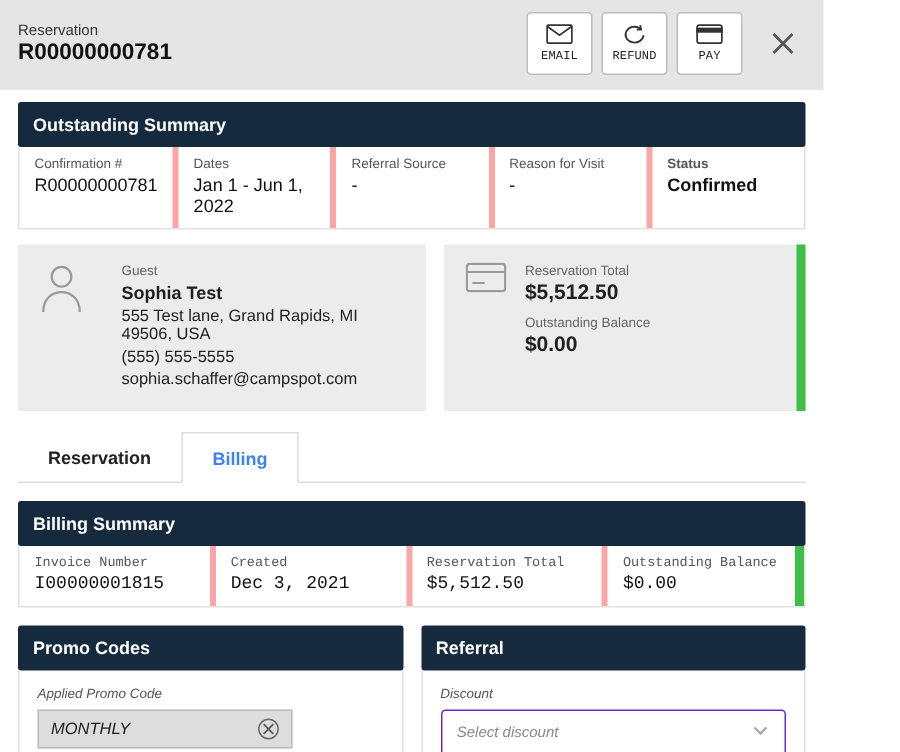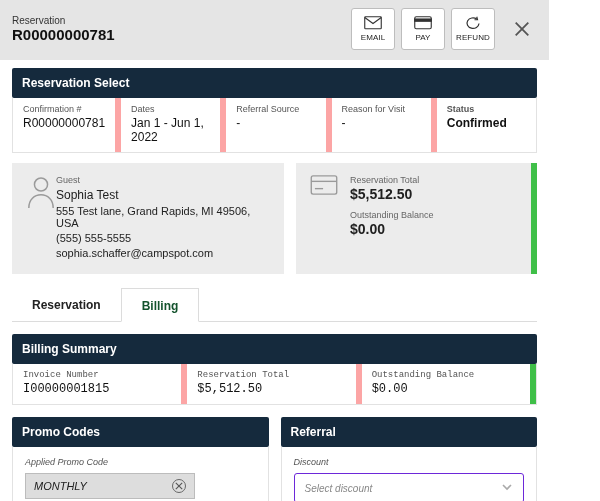--- a/index.html
+++ b/index.html
@@ -4,45 +4,45 @@
 <style>
   * { box-sizing: border-box; margin: 0; padding: 0; }
   html, body { font-family: Arial, Helvetica, sans-serif; font-size: 11px; color: #202020; background: #fff; }
   .viewport { width: 549px; height: 501px; overflow: auto; position: relative; background: #fff; }
   .topbar { background: #e5e5e5; padding: 8px 12px 10px 12px; display: flex; align-items: center; justify-content: space-between; }
   .topbar-left .sub { font-size: 10px; color: #333; }
   .topbar-left .main { font-size: 15px; font-weight: bold; color: #111; }
   .topbar-actions { display: flex; align-items: center; gap: 6px; }
   .action-btn { background: #fff; border: 1px solid #bdbdbd; border-radius: 3px; width: 44px; height: 42px; display: flex; flex-direction: column; align-items: center; justify-content: center; gap: 3px; cursor: pointer; }
   .action-btn .ico { width: 18px; height: 14px; }
-  .action-btn .lbl { font-size: 8px; color: #222; letter-spacing: 0.1px; }
+  .action-btn .lbl { font-size: 8px; color: #222; letter-spacing: 0.1px; font-family: Liberation Mono, monospace; }
   .close-x { width: 30px; height: 30px; display: flex; align-items: center; justify-content: center; cursor: pointer; margin-left: 6px; }
   .close-x svg { width: 18px; height: 18px; stroke: #555; }
   .content { padding: 8px 12px 20px 12px; }
   .section-hd { background: #152a3d; color: #fff; font-weight: bold; font-size: 12px; padding: 8px 10px; border-radius: 2px; }
   .summary-row { display: flex; border: 1px solid #e2e2e2; border-top: none; }
-  .summary-cell { flex: 1; padding: 6px 10px 8px 10px; border-right: 6px solid #fca5a5; }
+  .summary-cell { flex: 1; padding: 6px 10px 8px 10px; border-right: 4px solid #fca5a5; }
   .summary-cell:last-child { border-right: none; font-weight: bold; }
   .summary-cell .lab { font-size: 9px; color: #555; margin-bottom: 2px; }
   .summary-cell .val { font-size: 12px; color: #111; }
   .mid { display: flex; gap: 12px; margin-top: 10px; }
-  .guest-box { flex: 1.05; background: #ececec; padding: 12px 14px; display: flex; gap: 0; }
+  .guest-box { flex: 1.05; background: #ececec; padding: 12px 14px; display: flex; gap: 25px; }
   .guest-avatar svg { width: 30px; height: 34px; stroke: #9a9a9a; fill: none; }
   .guest-info .lab { font-size: 9px; color: #666; margin-bottom: 3px; }
-  .guest-info .name { font-size: 12px; font-weight: normal; margin-bottom: 3px; }
+  .guest-info .name { font-size: 12px; font-weight: bold; margin-bottom: 3px; }
   .guest-info .line { font-size: 11px; color: #222; margin-bottom: 3px; }
   .balance-box { flex: 0.9; background: #ececec; position: relative; padding: 12px 18px 12px 14px; display: flex; gap: 12px; }
   .balance-box .stripe { position: absolute; right: 0; top: 0; bottom: 0; width: 6px; background: #3fbf48; }
   .balance-info .lab { font-size: 9px; color: #666; margin-bottom: 1px; }
   .balance-info .big { font-size: 14px; font-weight: bold; margin-bottom: 8px; }
   .balance-info .big.zero { margin-bottom: 0; }
   .card-ico svg { width: 28px; height: 20px; stroke: #9a9a9a; fill: none; }
   .tabs { margin-top: 14px; display: flex; border-bottom: 1px solid #dcdcdc; }
   .tab { padding: 10px 20px 8px 20px; font-size: 12px; font-weight: bold; color: #222; cursor: pointer; }
-  .tab.active { color: #14532d; border: 1px solid #dcdcdc; border-bottom: 1px solid #fff; margin-bottom: -1px; background: #fff; }
+  .tab.active { color: #3b82f6; border: 1px solid #dcdcdc; border-bottom: 1px solid #fff; margin-bottom: -1px; background: #fff; }
   .billing-row { display: flex; border: 1px solid #e2e2e2; border-top: none; position: relative; font-family: Liberation Mono, monospace; }
   .billing-row .stripe { position: absolute; right: 0; top: 0; bottom: 0; width: 6px; background: #3fbf48; }
   .two-col { display: flex; gap: 12px; margin-top: 12px; }
   .panel { flex: 1; }
   .panel-body { border: 1px solid #e2e2e2; border-top: none; padding: 10px 12px 14px 12px; font-style: italic; }
   .panel-body .lab { font-size: 9px; color: #555; margin-bottom: 6px; }
   .promo-pill { background: #dddddd; border: 1px solid #bcbcbc; padding: 5px 8px; display: flex; align-items: center; justify-content: space-between; width: 170px; font-size: 11px; text-align: right; }
   .promo-pill .rm { width: 14px; height: 14px; border: 1px solid #666; border-radius: 50%; display: flex; align-items: center; justify-content: center; cursor: pointer; }
   .promo-pill .rm svg { width: 8px; height: 8px; stroke: #555; }
   .select { border: 1px solid #6d28d9; border-radius: 3px; padding: 7px 10px; display: flex; align-items: center; justify-content: space-between; cursor: pointer; color: #888; font-size: 10px; }
@@ -65,46 +65,46 @@
         <span class="ico">
           <svg viewBox="0 0 24 18" fill="none" stroke="#333" stroke-width="1.5">
               <rect x="1" y="1" width="22" height="16" rx="1"></rect>
               <path d="M1 2l11 8 11-8"></path>
             </svg>
         </span>
         <span class="lbl">EMAIL</span>
       </div>
       <div class="action-btn">
         <span class="ico">
+          <svg viewBox="0 0 24 20" fill="none" stroke="#333" stroke-width="1.6">
+              <path d="M20 10a8 7 0 1 1-3-6"></path>
+              <path d="M17 1l1 4-4 0"></path>
+            </svg>
+        </span>
+        <span class="lbl">REFUND</span>
+      </div>
+      <div class="action-btn">
+        <span class="ico">
           <svg viewBox="0 0 24 18" fill="none" stroke="#333" stroke-width="1.5">
               <rect x="1" y="1" width="22" height="16" rx="2"></rect>
               <rect x="1" y="4" width="22" height="3" fill="#333"></rect>
             </svg>
         </span>
         <span class="lbl">PAY</span>
-      </div>
-      <div class="action-btn">
-        <span class="ico">
-          <svg viewBox="0 0 24 20" fill="none" stroke="#333" stroke-width="1.6">
-              <path d="M20 10a8 7 0 1 1-3-6"></path>
-              <path d="M17 1l1 4-4 0"></path>
-            </svg>
-        </span>
-        <span class="lbl">REFUND</span>
       </div>
       <div class="close-x">
         <svg viewBox="0 0 20 20" fill="none" stroke-width="2">
             <path d="M3 3l14 14M17 3L3 17"></path>
           </svg>
       </div>
     </div>
   </div>
 
   <div class="content">
-    <div class="section-hd">Reservation Select</div>
+    <div class="section-hd">Outstanding Summary</div>
     <div class="summary-row">
       <div class="summary-cell">
         <div class="lab">Confirmation #</div>
         <div class="val">R00000000781</div>
       </div>
       <div class="summary-cell">
         <div class="lab">Dates</div>
         <div class="val">Jan 1 - Jun 1, 2022</div>
       </div>
       <div class="summary-cell">
@@ -159,20 +159,24 @@
       <div class="tab">Reservation</div>
       <div class="tab active">Billing</div>
     </div>
 
     <div style="height:12px"></div>
     <div class="section-hd">Billing Summary</div>
     <div class="billing-row">
       <div class="summary-cell">
         <div class="lab">Invoice Number</div>
         <div class="val">I00000001815</div>
+      </div>
+      <div class="summary-cell">
+        <div class="lab">Created</div>
+        <div class="val">Dec 3, 2021</div>
       </div>
       <div class="summary-cell">
         <div class="lab">Reservation Total</div>
         <div class="val">$5,512.50</div>
       </div>
       <div class="summary-cell">
         <div class="lab">Outstanding Balance</div>
         <div class="val">$0.00</div>
       </div>
       <div class="stripe"></div>

